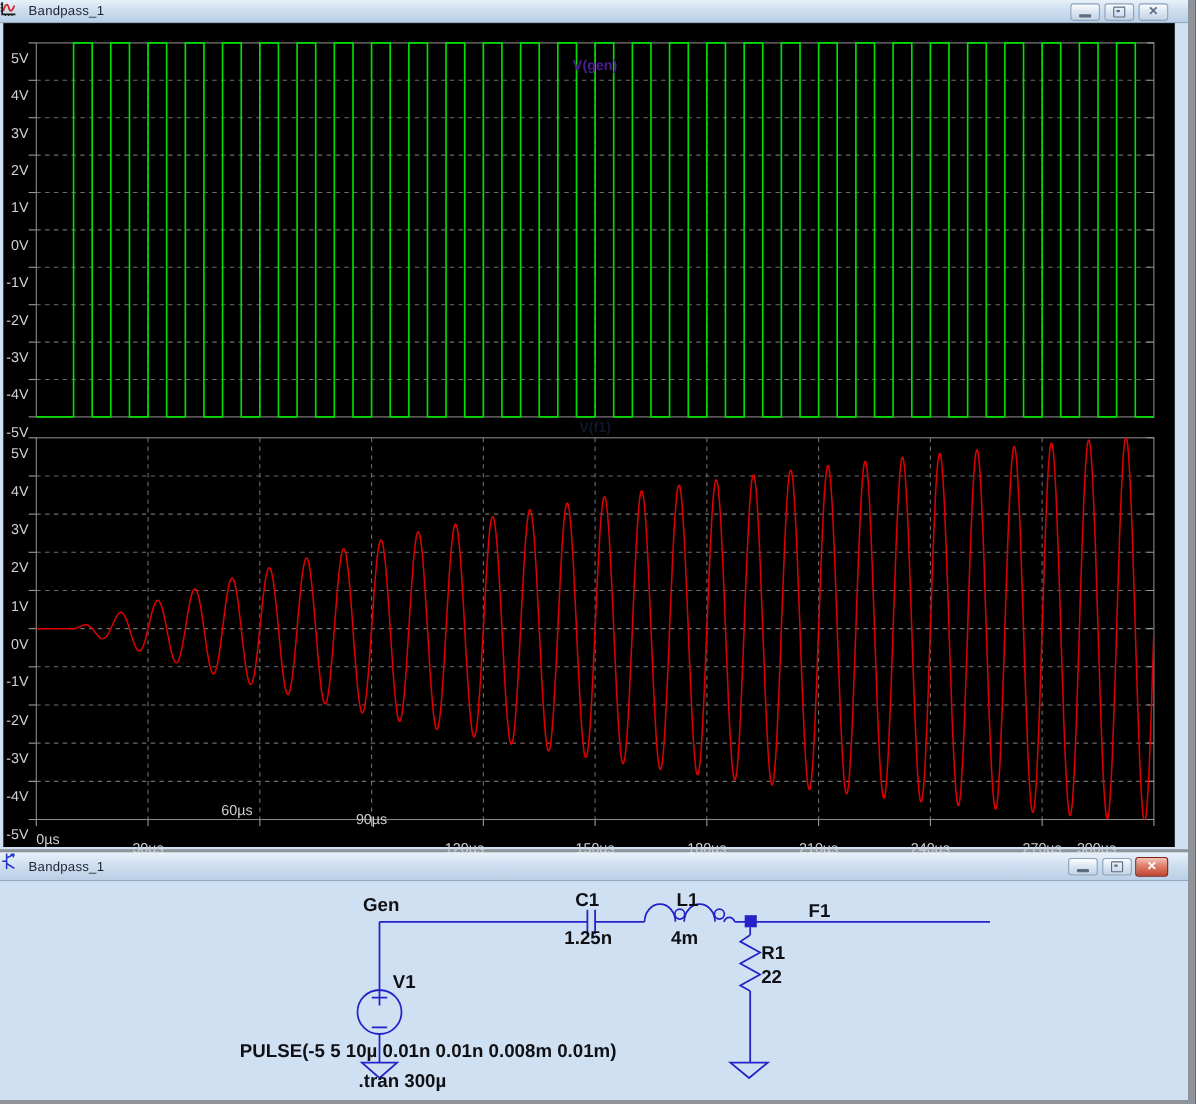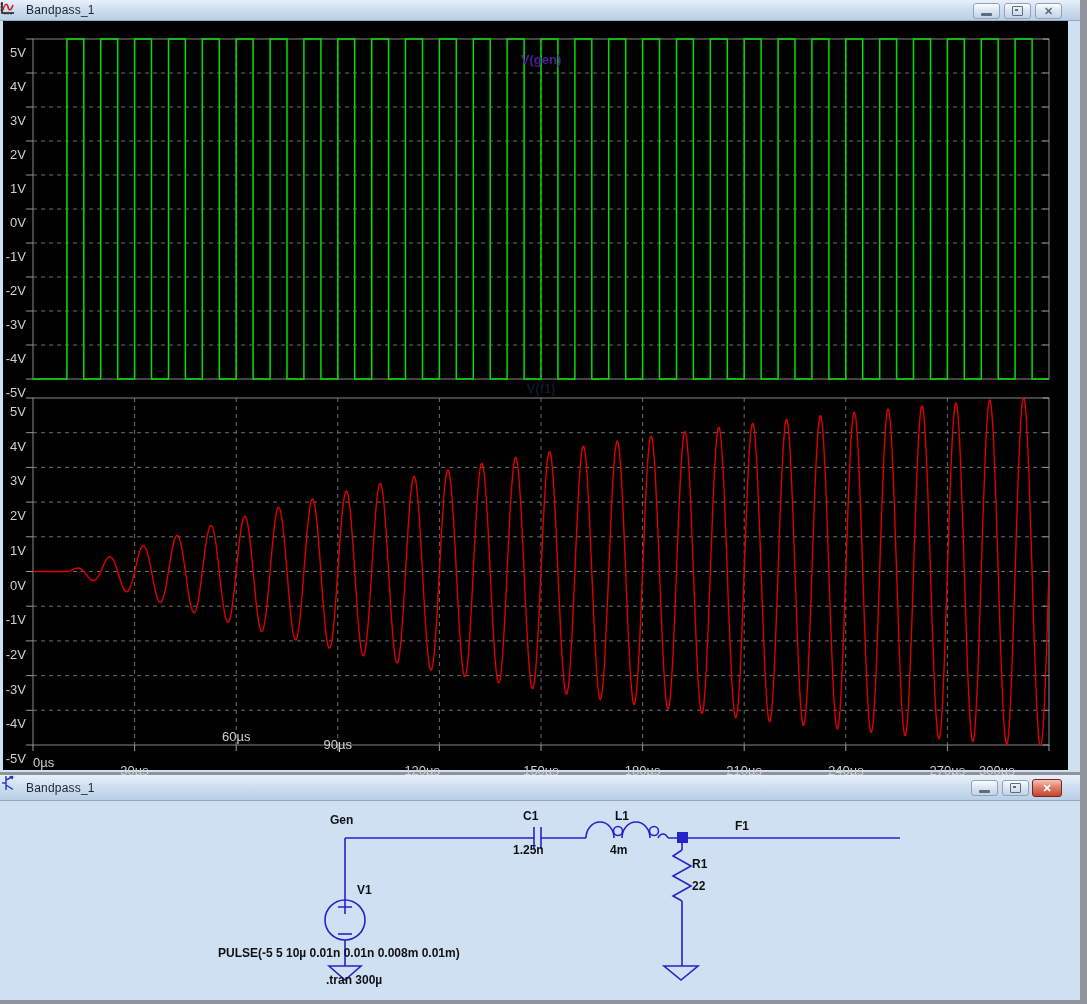--- a/index.html
+++ b/index.html
@@ -37,21 +37,21 @@
   #wave-client{position:absolute;left:3px;top:21px;width:1065px;height:749px;background:#000;}
   .axis-label{
     position:absolute;color:#cfcfcf;font-size:13px;font-weight:normal;
     font-family:"Liberation Sans",sans-serif;white-space:nowrap;margin-top:14px;
   }
   .trace-title{
     position:absolute;left:33px;width:1016px;text-align:center;
     font-size:13px;font-weight:bold;
   }
   .schem-label{
-    position:absolute;color:#101014;font-size:12px;font-weight:bold;
+    position:absolute;color:#101014;font-size:17px;font-weight:bold;
     font-family:"Liberation Sans",sans-serif;white-space:nowrap;
   }
   svg{position:absolute;left:0;top:0;}
 </style>
 </head>
 <body>
 
 <div class="win" id="wave-window" style="left:0;top:0;width:1080px;height:772px;">
   <div class="titlebar" style="height:21px;">
     <span class="ticon">
@@ -201,21 +201,21 @@
     <div class="axis-label" style="top: 563.5px; left: 2px; width: 24px; text-align: right;">0V</div>
     <div class="axis-label" style="top: 598.2px; left: 2px; width: 24px; text-align: right;">-1V</div>
     <div class="axis-label" style="top: 632.9px; left: 2px; width: 24px; text-align: right;">-2V</div>
     <div class="axis-label" style="top: 667.6px; left: 2px; width: 24px; text-align: right;">-3V</div>
     <div class="axis-label" style="top: 702.3px; left: 2px; width: 24px; text-align: right;">-4V</div>
     <div class="axis-label" style="top: 737px; left: 2px; width: 24px; text-align: right;">-5V</div>
   </div>
 <div id="xlabels">
     <div class="axis-label" style="top: 741px; left: 33px;">0µs</div>
     <div class="axis-label" style="top: 749px; left: 99.6px; width: 70px; text-align: center;">30µs</div>
-    <div class="axis-label" style="top: 715px; left: 201.2px; width: 70px; text-align: center;">60µs</div>
+    <div class="axis-label" style="top: 715px; left: 201.2px; width: 70px; ">60µs</div>
     <div class="axis-label" style="top: 723px; left: 302.8px; width: 70px; text-align: center;">90µs</div>
     <div class="axis-label" style="top: 749px; left: 404.4px; width: 70px; text-align: left;">120µs</div>
     <div class="axis-label" style="top: 749px; left: 506px; width: 70px; text-align: center;">150µs</div>
     <div class="axis-label" style="top: 749px; left: 607.6px; width: 70px; text-align: center;">180µs</div>
     <div class="axis-label" style="top: 749px; left: 709.2px; width: 70px; text-align: center;">210µs</div>
     <div class="axis-label" style="top: 749px; left: 810.8px; width: 70px; text-align: center;">240µs</div>
     <div class="axis-label" style="top: 749px; left: 912.4px; width: 70px; text-align: center;">270µs</div>
     <div class="axis-label" style="top: 749px; left: 979px; width: 70px; ">300µs</div>
   </div>
 

